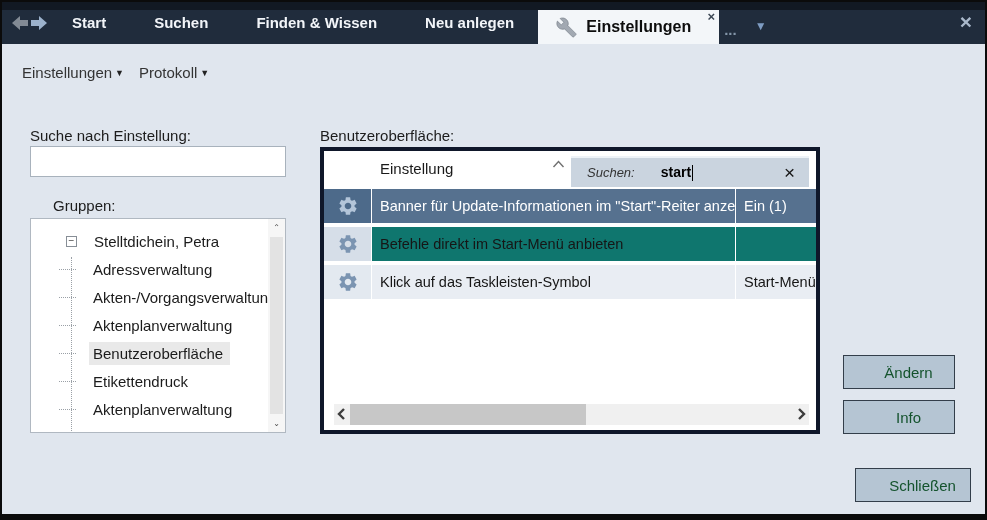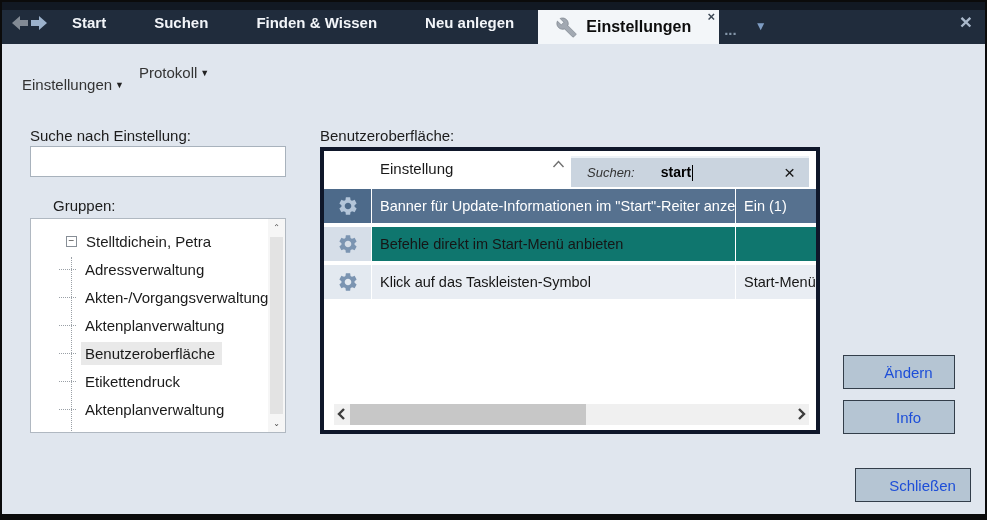--- a/index.html
+++ b/index.html
@@ -31,21 +31,21 @@
   .tab-close { position:absolute; top:0px; right:4px; font-size:13px; font-weight:bold; color:#3b4653; line-height:14px; cursor:pointer; }
   .tab-overflow { color:#8496a9; font-size:15px; font-weight:bold; line-height:20px; margin-left:5px; height:24px; }
   .tab-dropdown { color:#7e9cc2; font-size:12px; margin-left:18px; height:30px; line-height:24px; }
   .win-close { margin-left:auto; margin-right:13px; height:42px; line-height:40px; color:#a9b8ca; font-size:21px; font-weight:bold; cursor:pointer; }
 
   
   .content { position:absolute; left:0; top:42px; right:0; bottom:0; }
 
   .menuitem { position:absolute; top:20px; font-size:15px; color:#333; cursor:default; white-space:nowrap; }
   .menuitem .caret { font-size:9px; position:relative; top:-2px; margin-left:3px; color:#222; }
-  #menu-einstellungen { left:20px;margin-top:12px; }
+  #menu-einstellungen { left:20px; }
   #menu-protokoll { left:137px; }
 
   .panel-label { position:absolute; font-size:15px; color:#1c1c1c; white-space:nowrap; }
 
   .search-input {
     position:absolute; left:28px; top:102px; width:256px; height:31px;
     border:1px solid #a8b2bc; background:#fff; font-family:"Liberation Sans",sans-serif;
     font-size:14px; padding:0 8px; outline:none;
   }
 
@@ -57,21 +57,21 @@
   .tree { position:absolute; left:0; top:8px; right:18px; }
   .tree-vline { position:absolute; left:40px; top:30px; height:180px; border-left:1px dotted #9aa0a6; }
   .tree-row { height:28px; display:flex; align-items:center; font-size:15px; color:#1b1b1b; white-space:nowrap; }
   .tree-root { padding-left:35px; }
   .expander {
     width:11px; height:11px; border:1px solid #878e96; background:#fff;
     font-size:10px; line-height:8px; text-align:center; color:#444; margin-right:5px; flex:none;
   }
   .tree-child { padding-left:28px; }
   .stub { width:17px; border-top:1px dotted #9aa0a6; margin-right:5px; flex:none; }
-  .tree-label { padding:3px 7px 3px 4px; }
+  .tree-label { padding:3px 7px 3px 4px;margin-left:8px; }
   .tree-label--selected { background:#e9e9e9; }
   .tree-scroll { position:absolute; right:0; top:0; bottom:0; width:17px; background:#f6f6f6; }
   .tree-scroll .arr { position:absolute; left:0; width:17px; text-align:center; font-size:10px; color:#4a4a4a; }
   .tree-scroll .arr-up { top:4px; } .tree-scroll .arr-dn { bottom:4px; }
   .tree-thumb { position:absolute; left:2px; right:2px; top:18px; bottom:18px; background:#e3e3e3; }
 
   
   .grid {
     position:absolute; left:318px; top:103px; width:500px; height:287px;
     background:#fff; border:4px solid #0f172a;
@@ -104,21 +104,21 @@
   .gear path { fill:#7b94b1; }
 
   .hscroll { position:absolute; left:10px; right:7px; bottom:5px; height:21px; background:#f0f0f0; }
   .hscroll .thumb { position:absolute; left:16px; top:0; height:21px; width:236px; background:#c7c7c7; }
   .hscroll .h-arr { position:absolute; top:3px; }
   .hscroll .h-left { left:2px; } .hscroll .h-right { right:2px; }
 
   
   .btn {
     position:absolute; background:#b5c5d3; border:1px solid #333e4a;
-    font-size:15px; color:#1d4ed8; display:flex; align-items:center; justify-content:center;
+    font-size:15px; color:#14532d; display:flex; align-items:center; justify-content:center;
     cursor:pointer; font-family:"Liberation Sans",sans-serif;padding-left:25px;
   }
   #btn-aendern   { left:841px; top:311px; width:112px; height:34px; }
   #btn-info      { left:841px; top:356px; width:112px; height:34px; }
   #btn-schliessen{ left:853px; top:424px; width:116px; height:34px; }
 </style>
 </head>
 <body>
 
 <div class="window">

